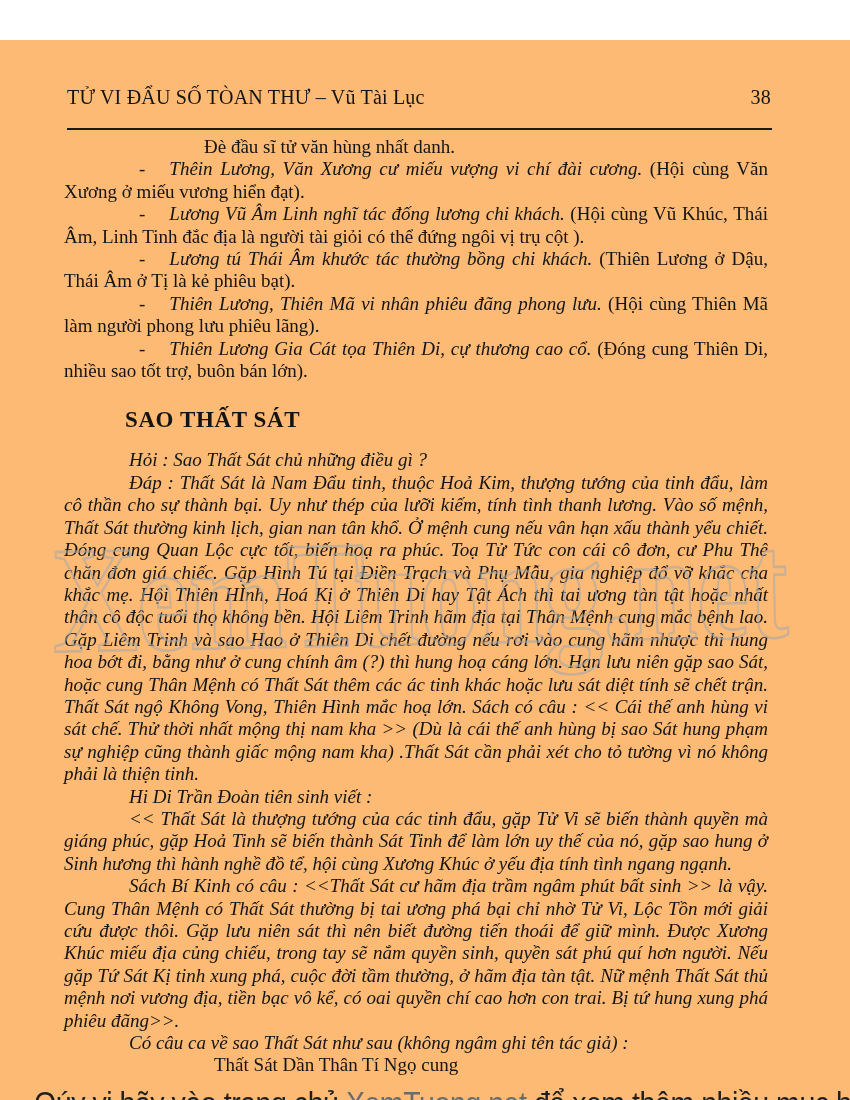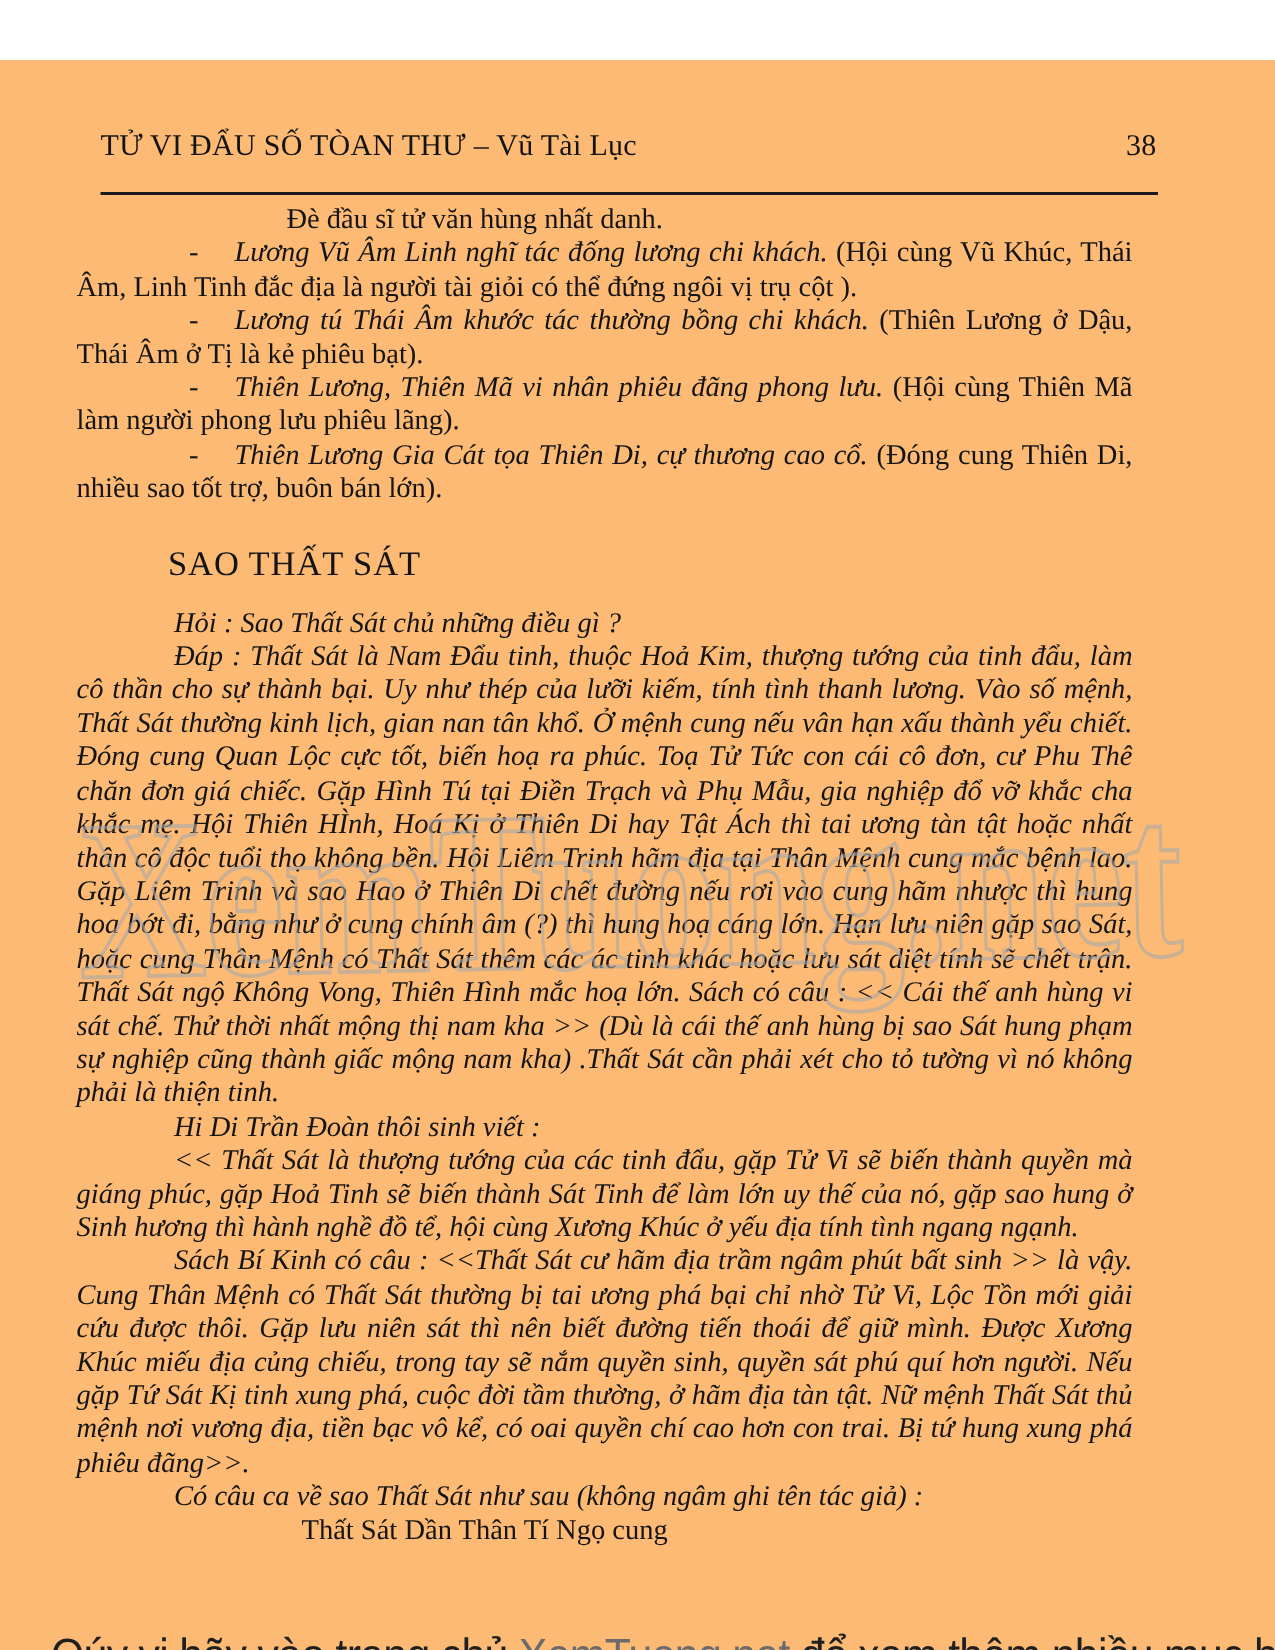--- a/index.html
+++ b/index.html
@@ -15,31 +15,31 @@
   .header{
     position:absolute;top:46px;left:67px;width:704px;
     display:flex;justify-content:space-between;align-items:baseline;
     font-size:20px;letter-spacing:0.2px;
   }
   .rule{
     position:absolute;top:88px;left:67px;width:705px;height:2px;
     background:#1b1b1b;border:none;margin:0;
   }
   .content{
-    position:absolute;top:96px;left:51px;width:704px;
+    position:absolute;top:96px;left:64px;width:704px;
     font-size:19px;line-height:22.4px;
     text-align:justify;
   }
   .content p{margin:0;}
   .verse{text-indent:140px;text-align:left;}
   .verse-end{text-indent:150px;text-align:left;}
   .li{text-indent:75px;}
   .li-gap{display:inline-block;width:24px;}
   .section-heading{
-    font-size:23px;font-weight:normal;letter-spacing:0.6px;
+    font-size:23px;font-weight:bold;letter-spacing:0.6px;
     margin:24px 0 16px 61px;line-height:27px;
     text-align:left;
   }
   .para{text-indent:65px;font-style:italic;}
   .watermark{
     position:absolute;top:452px;left:50px;width:745px;height:205px;
     opacity:0.6;transform:rotate(-1.2deg);
     pointer-events:none;
   }
   .watermark text{
@@ -67,34 +67,35 @@
     <span>TỬ VI ĐẨU SỐ TÒAN THƯ – Vũ Tài Lục</span>
     <span>38</span>
   </div>
 
   <div class="rule"></div>
 
   <div class="content">
     <p class="verse">Đè đầu sĩ tử văn hùng nhất danh.</p>
 
 
+    <p class="li"><span>-</span><span class="li-gap"></span><em>Thêin Lương, Văn Xương cư miếu vượng vi chí đài cương.</em><span> (Hội cùng Văn Xương ở miếu vương hiển đạt).</span></p>
 
     <p class="li"><span>-</span><span class="li-gap"></span><em>Lương Vũ Âm Linh nghĩ tác đống lương chi khách.</em><span> (Hội cùng Vũ Khúc, Thái Âm, Linh Tinh đắc địa là người tài giỏi có thể đứng ngôi vị trụ cột ).</span></p>
 
     <p class="li"><span>-</span><span class="li-gap"></span><em>Lương tú Thái Âm khước tác thường bồng chi khách.</em><span> (Thiên Lương ở Dậu, Thái Âm ở Tị là kẻ phiêu bạt).</span></p>
 
     <p class="li"><span>-</span><span class="li-gap"></span><em>Thiên Lương, Thiên Mã vi nhân phiêu đãng phong lưu.</em><span> (Hội cùng Thiên Mã làm người phong lưu phiêu lãng).</span></p>
 
     <p class="li"><span>-</span><span class="li-gap"></span><em>Thiên Lương Gia Cát tọa Thiên Di, cự thương cao cổ.</em><span> (Đóng cung Thiên Di, nhiều sao tốt trợ, buôn bán lớn).</span></p>
 
     <h2 class="section-heading">SAO THẤT SÁT</h2>
 
     <p class="para">Hỏi : Sao Thất Sát chủ những điều gì ?</p>
     <p class="para">Đáp : Thất Sát là Nam Đẩu tinh, thuộc Hoả Kim, thượng tướng của tinh đẩu, làm cô thần cho sự thành bại. Uy như thép của lưỡi kiếm, tính tình thanh lương. Vào số mệnh, Thất Sát thường kinh lịch, gian nan tân khổ. Ở mệnh cung nếu vân hạn xấu thành yểu chiết. Đóng cung Quan Lộc cực tốt, biến hoạ ra phúc. Toạ Tử Tức con cái cô đơn, cư Phu Thê chăn đơn giá chiếc. Gặp Hình Tú tại Điền Trạch và Phụ Mẫu, gia nghiệp đổ vỡ khắc cha khắc mẹ. Hội Thiên HÌnh, Hoá Kị ở Thiên Di hay Tật Ách thì tai ương tàn tật hoặc nhất thân cô độc tuổi thọ không bền. Hội Liêm Trinh hãm địa tại Thân Mệnh cung mắc bệnh lao. Gặp Liêm Trinh và sao Hao ở Thiên Di chết đường nếu rơi vào cung hãm nhược thì hung hoa bớt đi, bằng như ở cung chính âm (?) thì hung hoạ cáng lớn. Hạn lưu niên gặp sao Sát, hoặc cung Thân Mệnh có Thất Sát thêm các ác tinh khác hoặc lưu sát diệt tính sẽ chết trận. Thất Sát ngộ Không Vong, Thiên Hình mắc hoạ lớn. Sách có câu : &lt;&lt; Cái thế anh hùng vi sát chế. Thử thời nhất mộng thị nam kha &gt;&gt; (Dù là cái thế anh hùng bị sao Sát hung phạm sự nghiệp cũng thành giấc mộng nam kha) .Thất Sát cần phải xét cho tỏ tường vì nó không phải là thiện tinh.</p>
-    <p class="para">Hi Di Trần Đoàn thôi sinh viết :</p>
+    <p class="para">Hi Di Trần Đoàn tiên sinh viết :</p>
     <p class="para">&lt;&lt; Thất Sát là thượng tướng của các tinh đẩu, gặp Tử Vi sẽ biến thành quyền mà giáng phúc, gặp Hoả Tinh sẽ biến thành Sát Tinh để làm lớn uy thế của nó, gặp sao hung ở Sinh hương thì hành nghề đồ tể, hội cùng Xương Khúc ở yếu địa tính tình ngang ngạnh.</p>
     <p class="para">Sách Bí Kinh có câu : &lt;&lt;Thất Sát cư hãm địa trầm ngâm phút bất sinh &gt;&gt; là vậy. Cung Thân Mệnh có Thất Sát thường bị tai ương phá bại chỉ nhờ Tử Vi, Lộc Tồn mới giải cứu được thôi. Gặp lưu niên sát thì nên biết đường tiến thoái để giữ mình. Được Xương Khúc miếu địa củng chiếu, trong tay sẽ nắm quyền sinh, quyền sát phú quí hơn người. Nếu gặp Tứ Sát Kị tinh xung phá, cuộc đời tầm thường, ở hãm địa tàn tật. Nữ mệnh Thất Sát thủ mệnh nơi vương địa, tiền bạc vô kể, có oai quyền chí cao hơn con trai. Bị tứ hung xung phá phiêu đãng&gt;&gt;.</p>
     <p class="para">Có câu ca về sao Thất Sát như sau (không ngâm ghi tên tác giả) :</p>
     <p class="verse-end">Thất Sát Dần Thân Tí Ngọ cung</p>
   </div>
 
   <svg class="watermark" width="745" height="205" viewBox="0 0 745 205" aria-hidden="true">
     <text x="2" y="152" textLength="736" lengthAdjust="spacingAndGlyphs">XemTuong.net</text>
   </svg>
 

